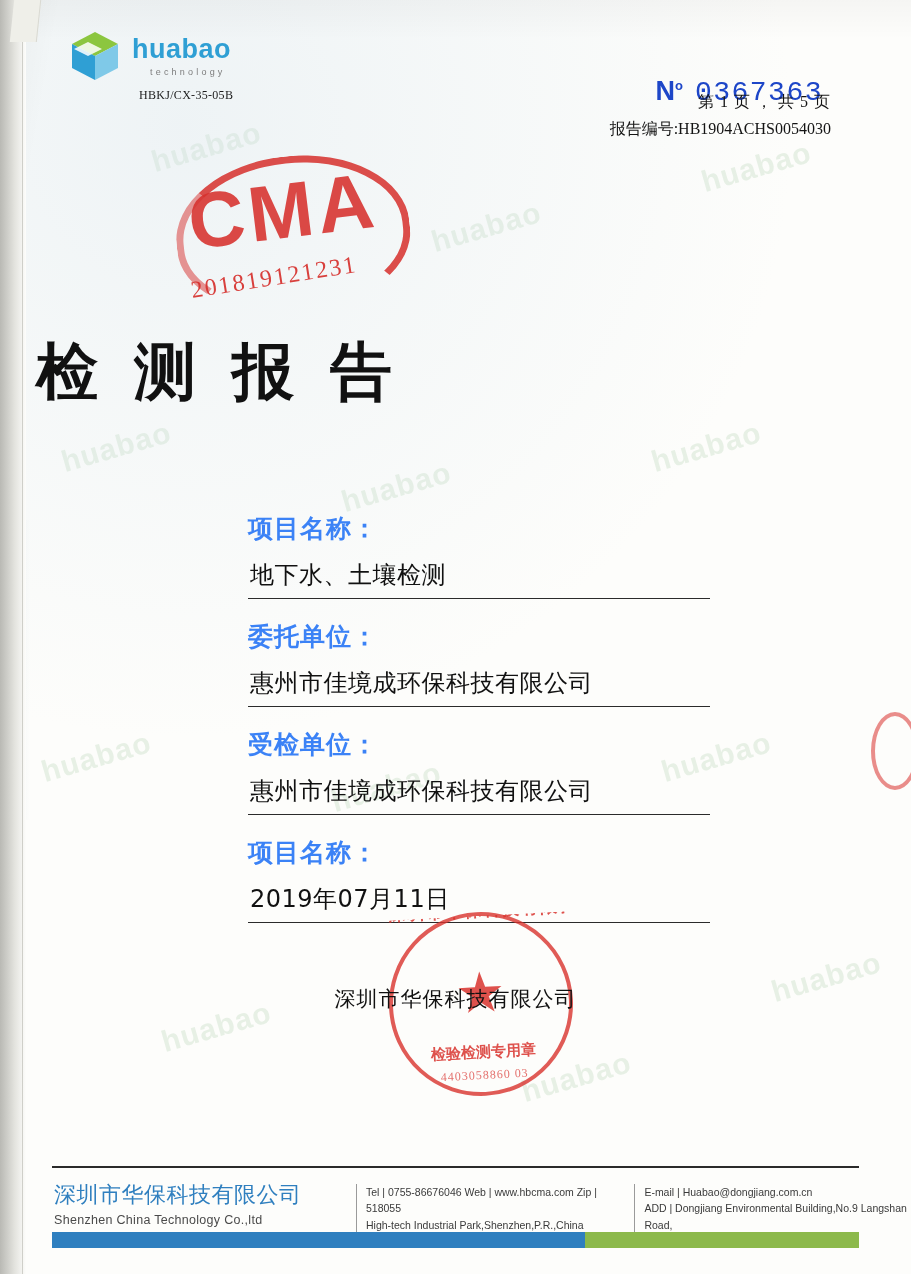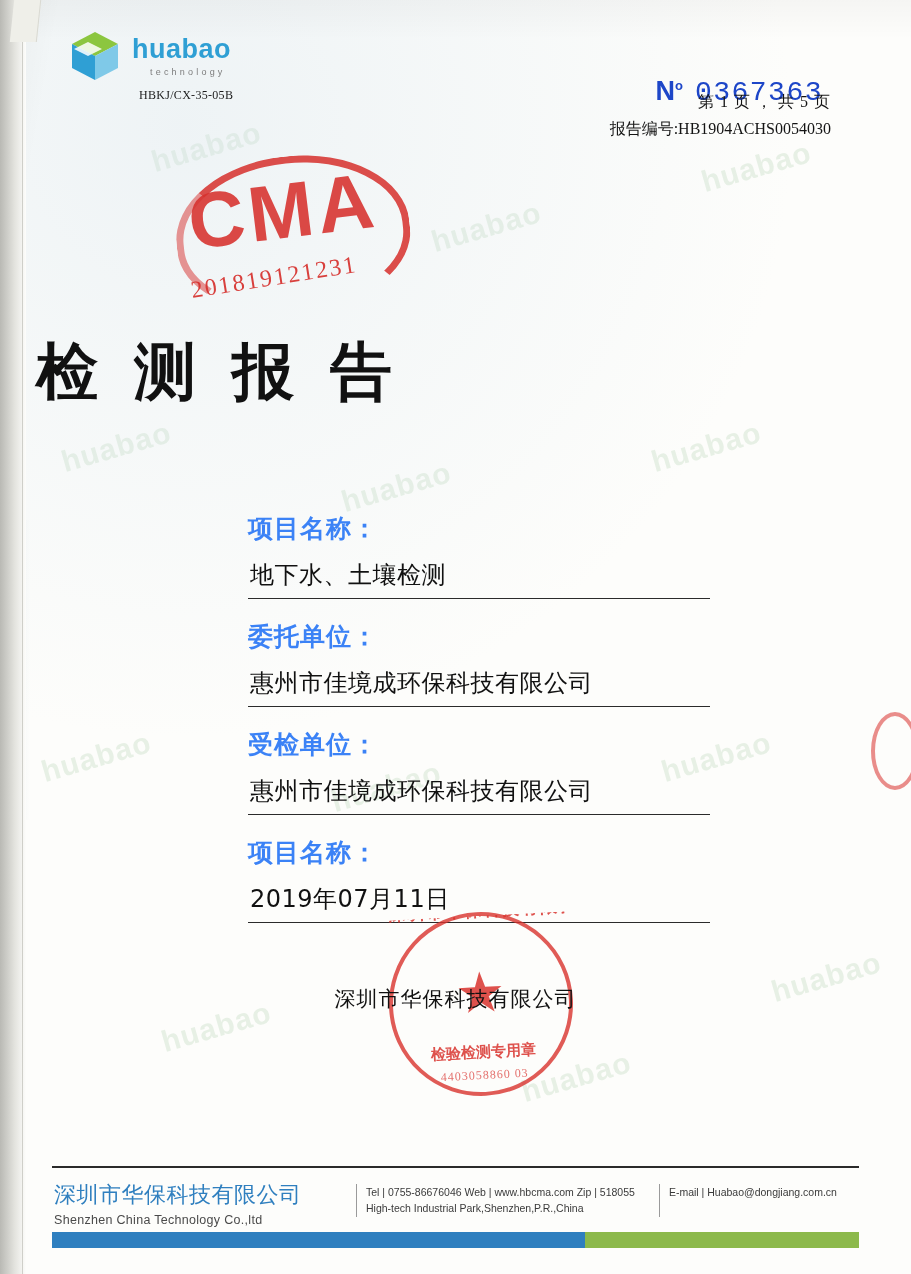--- a/index.html
+++ b/index.html
@@ -429,20 +429,21 @@
     <div class="footer-company-cn">深圳市华保科技有限公司</div>
     <div class="footer-company-en">Shenzhen China Technology Co.,ltd</div>
   </div>
   <div class="footer-contact">
     <div class="footer-col">
       <div>Tel | 0755-86676046   Web | www.hbcma.com   Zip | 518055</div>
       <div>High-tech Industrial Park,Shenzhen,P.R.,China</div>
     </div>
     <div class="footer-col">
       <div>E-mail | Huabao@dongjiang.com.cn</div>
+      <div>ADD | Dongjiang Environmental Building,No.9 Langshan Road,</div>
     </div>
   </div>
   <div class="footer-bar">
     <div class="bar-blue"></div>
     <div class="bar-green"></div>
   </div>
 
 </div>
 
 </body></html>

